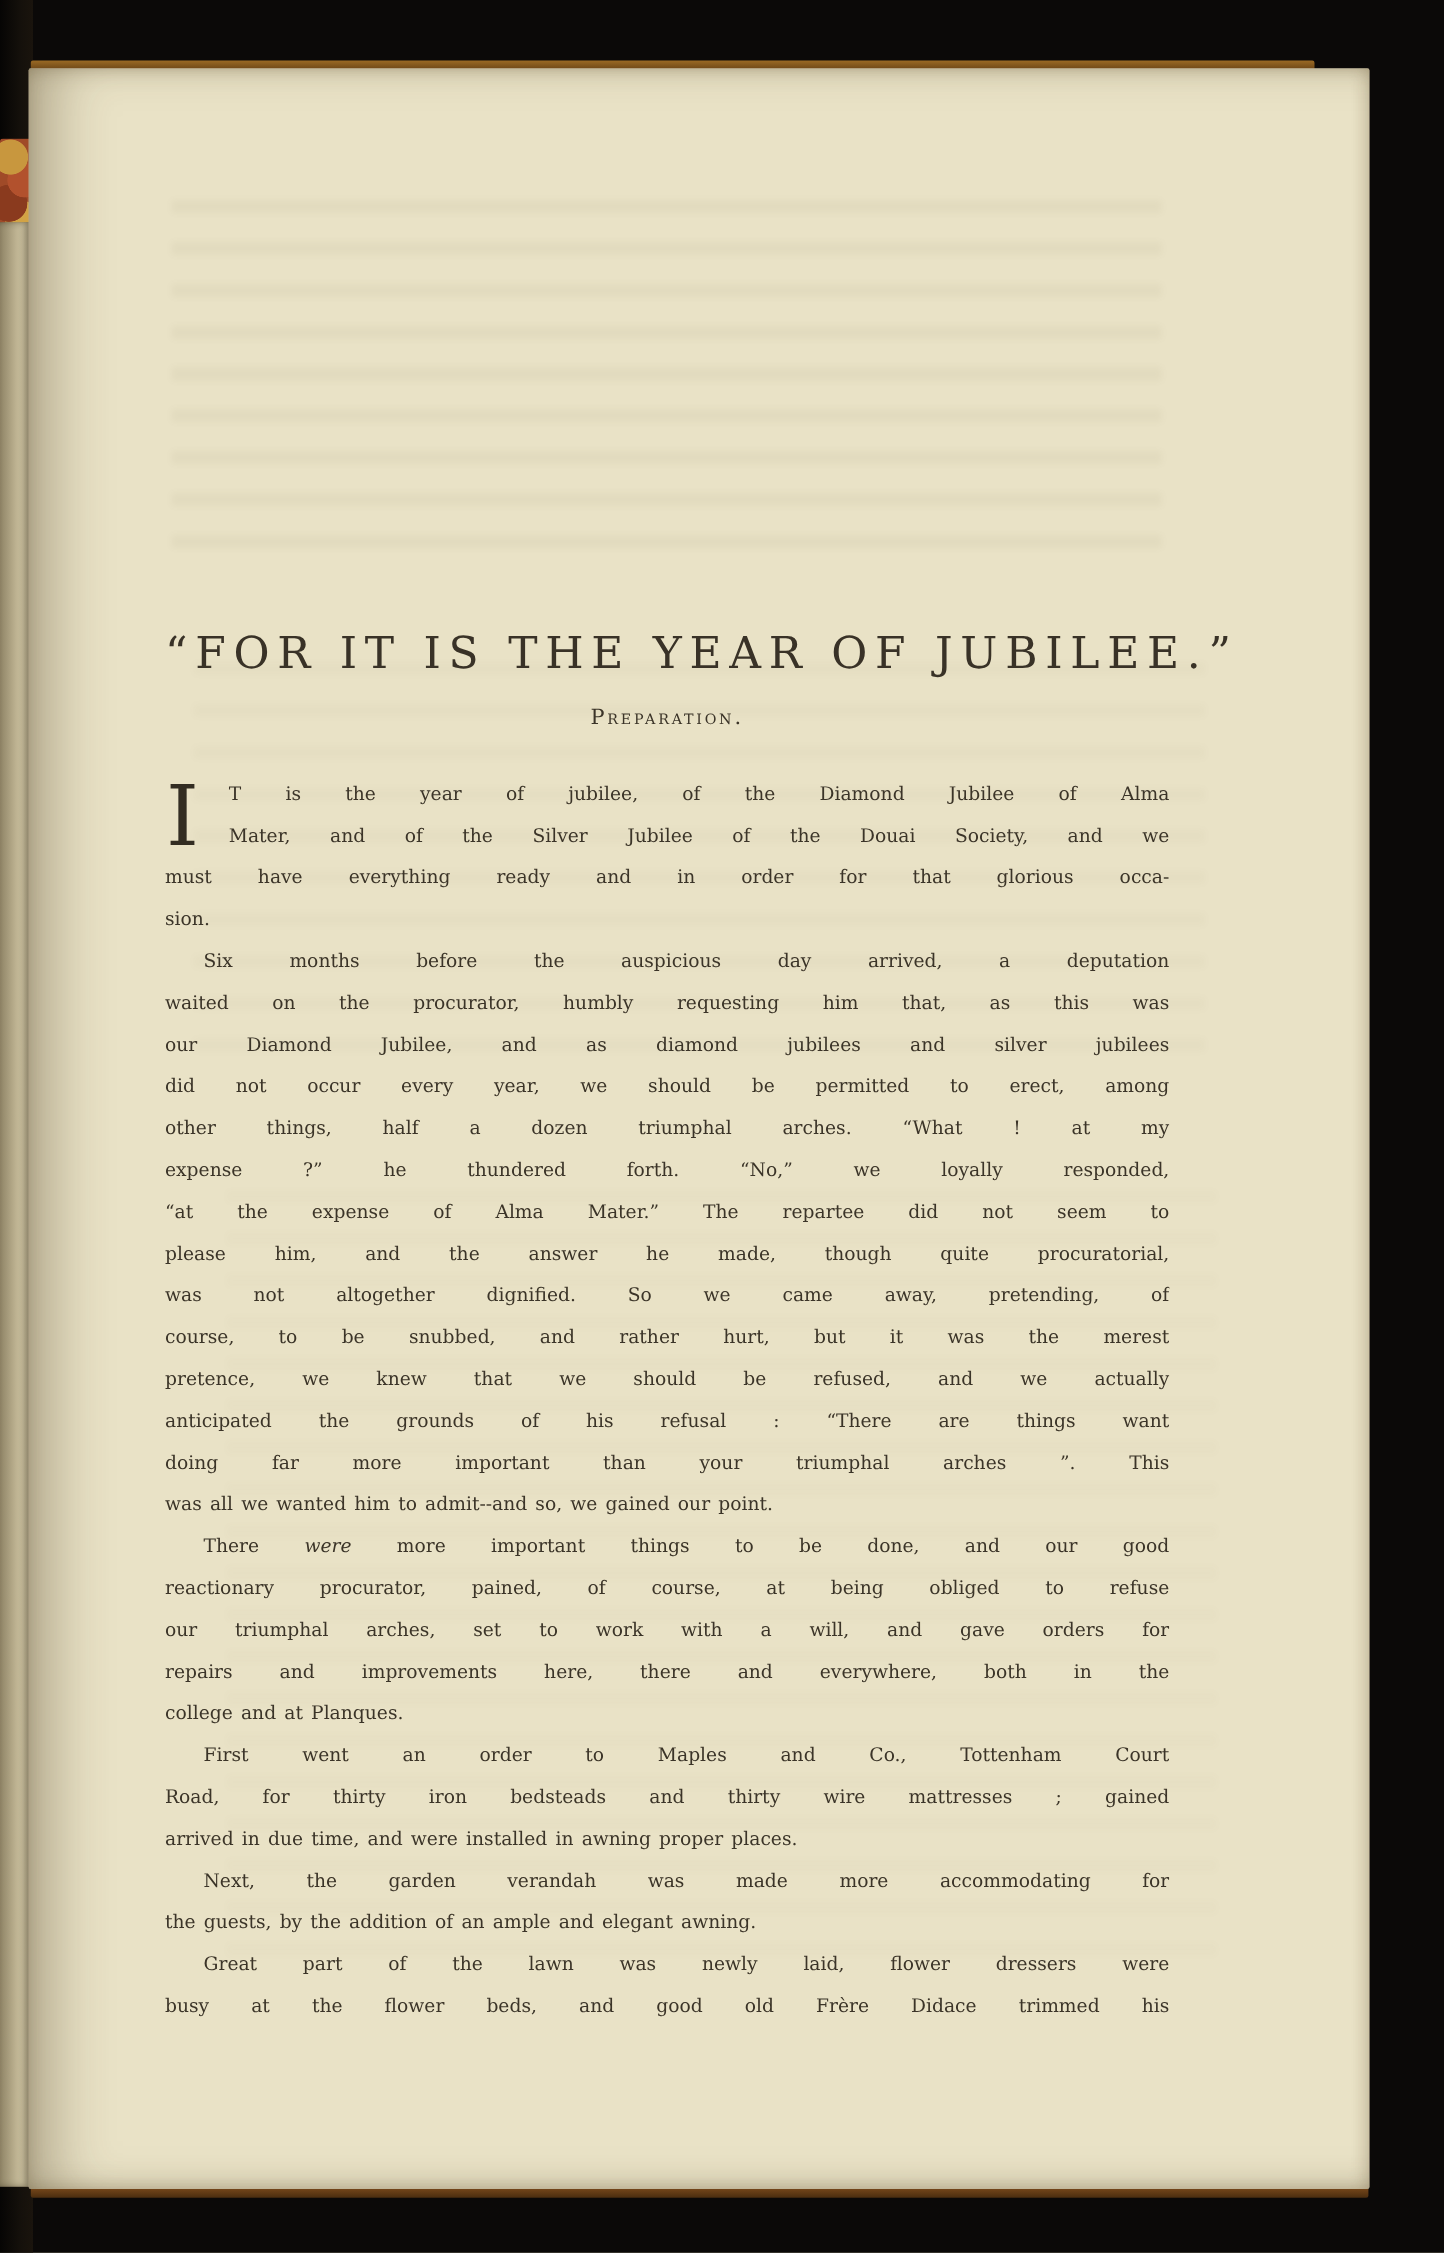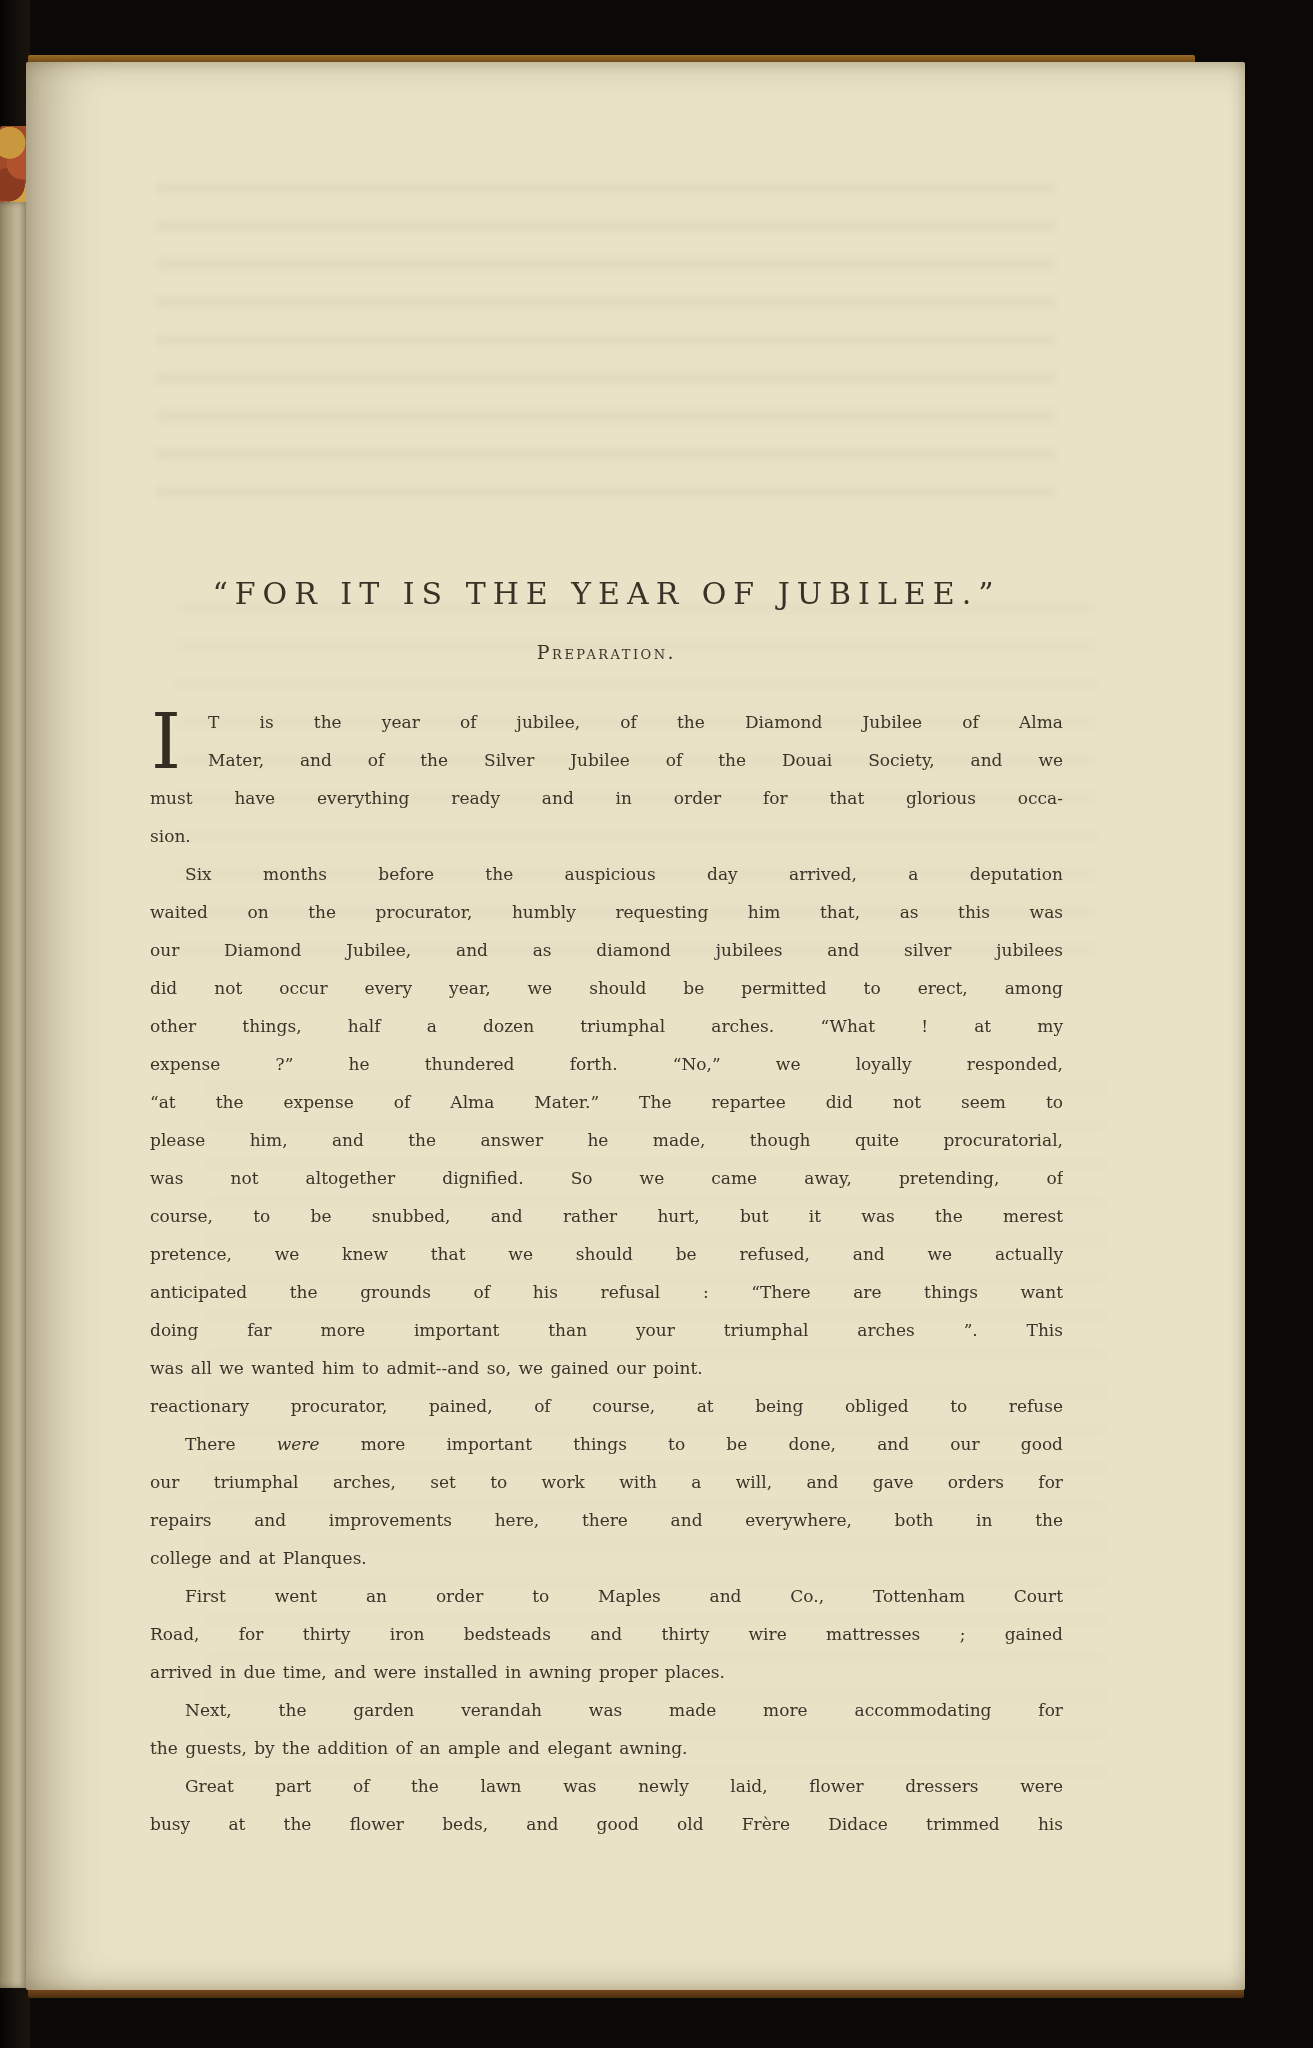--- a/index.html
+++ b/index.html
@@ -64,21 +64,21 @@
   .st-b{left:150px;top:540px;width:920px;height:380px;opacity:.18;}
   .st-c{left:180px;top:1020px;width:900px;height:700px;opacity:.12;}
   
   .content{
     position:absolute;left:124px;top:0;width:913px;height:1928px;
     color:#3b3428;
   }
   .title{
     margin-top:513px;
     text-align:center;
-    font-size:30px;line-height:38px;
+    font-size:40px;line-height:38px;
     letter-spacing:7px;
     color:#393227;
     white-space:nowrap;
   }
   .section-heading{
     margin-top:24px;
     text-align:center;
     font-variant:small-caps;
     font-size:19px;line-height:30px;
     letter-spacing:2.5px;
@@ -139,22 +139,22 @@
           <div class="line">“at the expense of Alma Mater.” The repartee did not seem to</div>
           <div class="line">please him, and the answer he made, though quite procuratorial,</div>
           <div class="line">was not altogether dignified. So we came away, pretending, of</div>
           <div class="line">course, to be snubbed, and rather hurt, but it was the merest</div>
           <div class="line">pretence, we knew that we should be refused, and we actually</div>
           <div class="line">anticipated the grounds of his refusal : “There are things want</div>
           <div class="line">doing far more important than your triumphal arches ”. This</div>
           <div class="line short">was all we wanted him to admit--and so, we gained our point.</div>
         </div>
         <div class="para">
+          <div class="line indent">There <i>were</i> more important things to be done, and our good</div>
           <div class="line">reactionary procurator, pained, of course, at being obliged to refuse</div>
-          <div class="line indent">There <i>were</i> more important things to be done, and our good</div>
           <div class="line">our triumphal arches, set to work with a will, and gave orders for</div>
           <div class="line">repairs and improvements here, there and everywhere, both in the</div>
           <div class="line short">college and at Planques.</div>
         </div>
         <div class="para">
           <div class="line indent">First went an order to Maples and Co., Tottenham Court</div>
           <div class="line">Road, for thirty iron bedsteads and thirty wire mattresses ; gained</div>
           <div class="line short">arrived in due time, and were installed in awning proper places.</div>
         </div>
         <div class="para">

